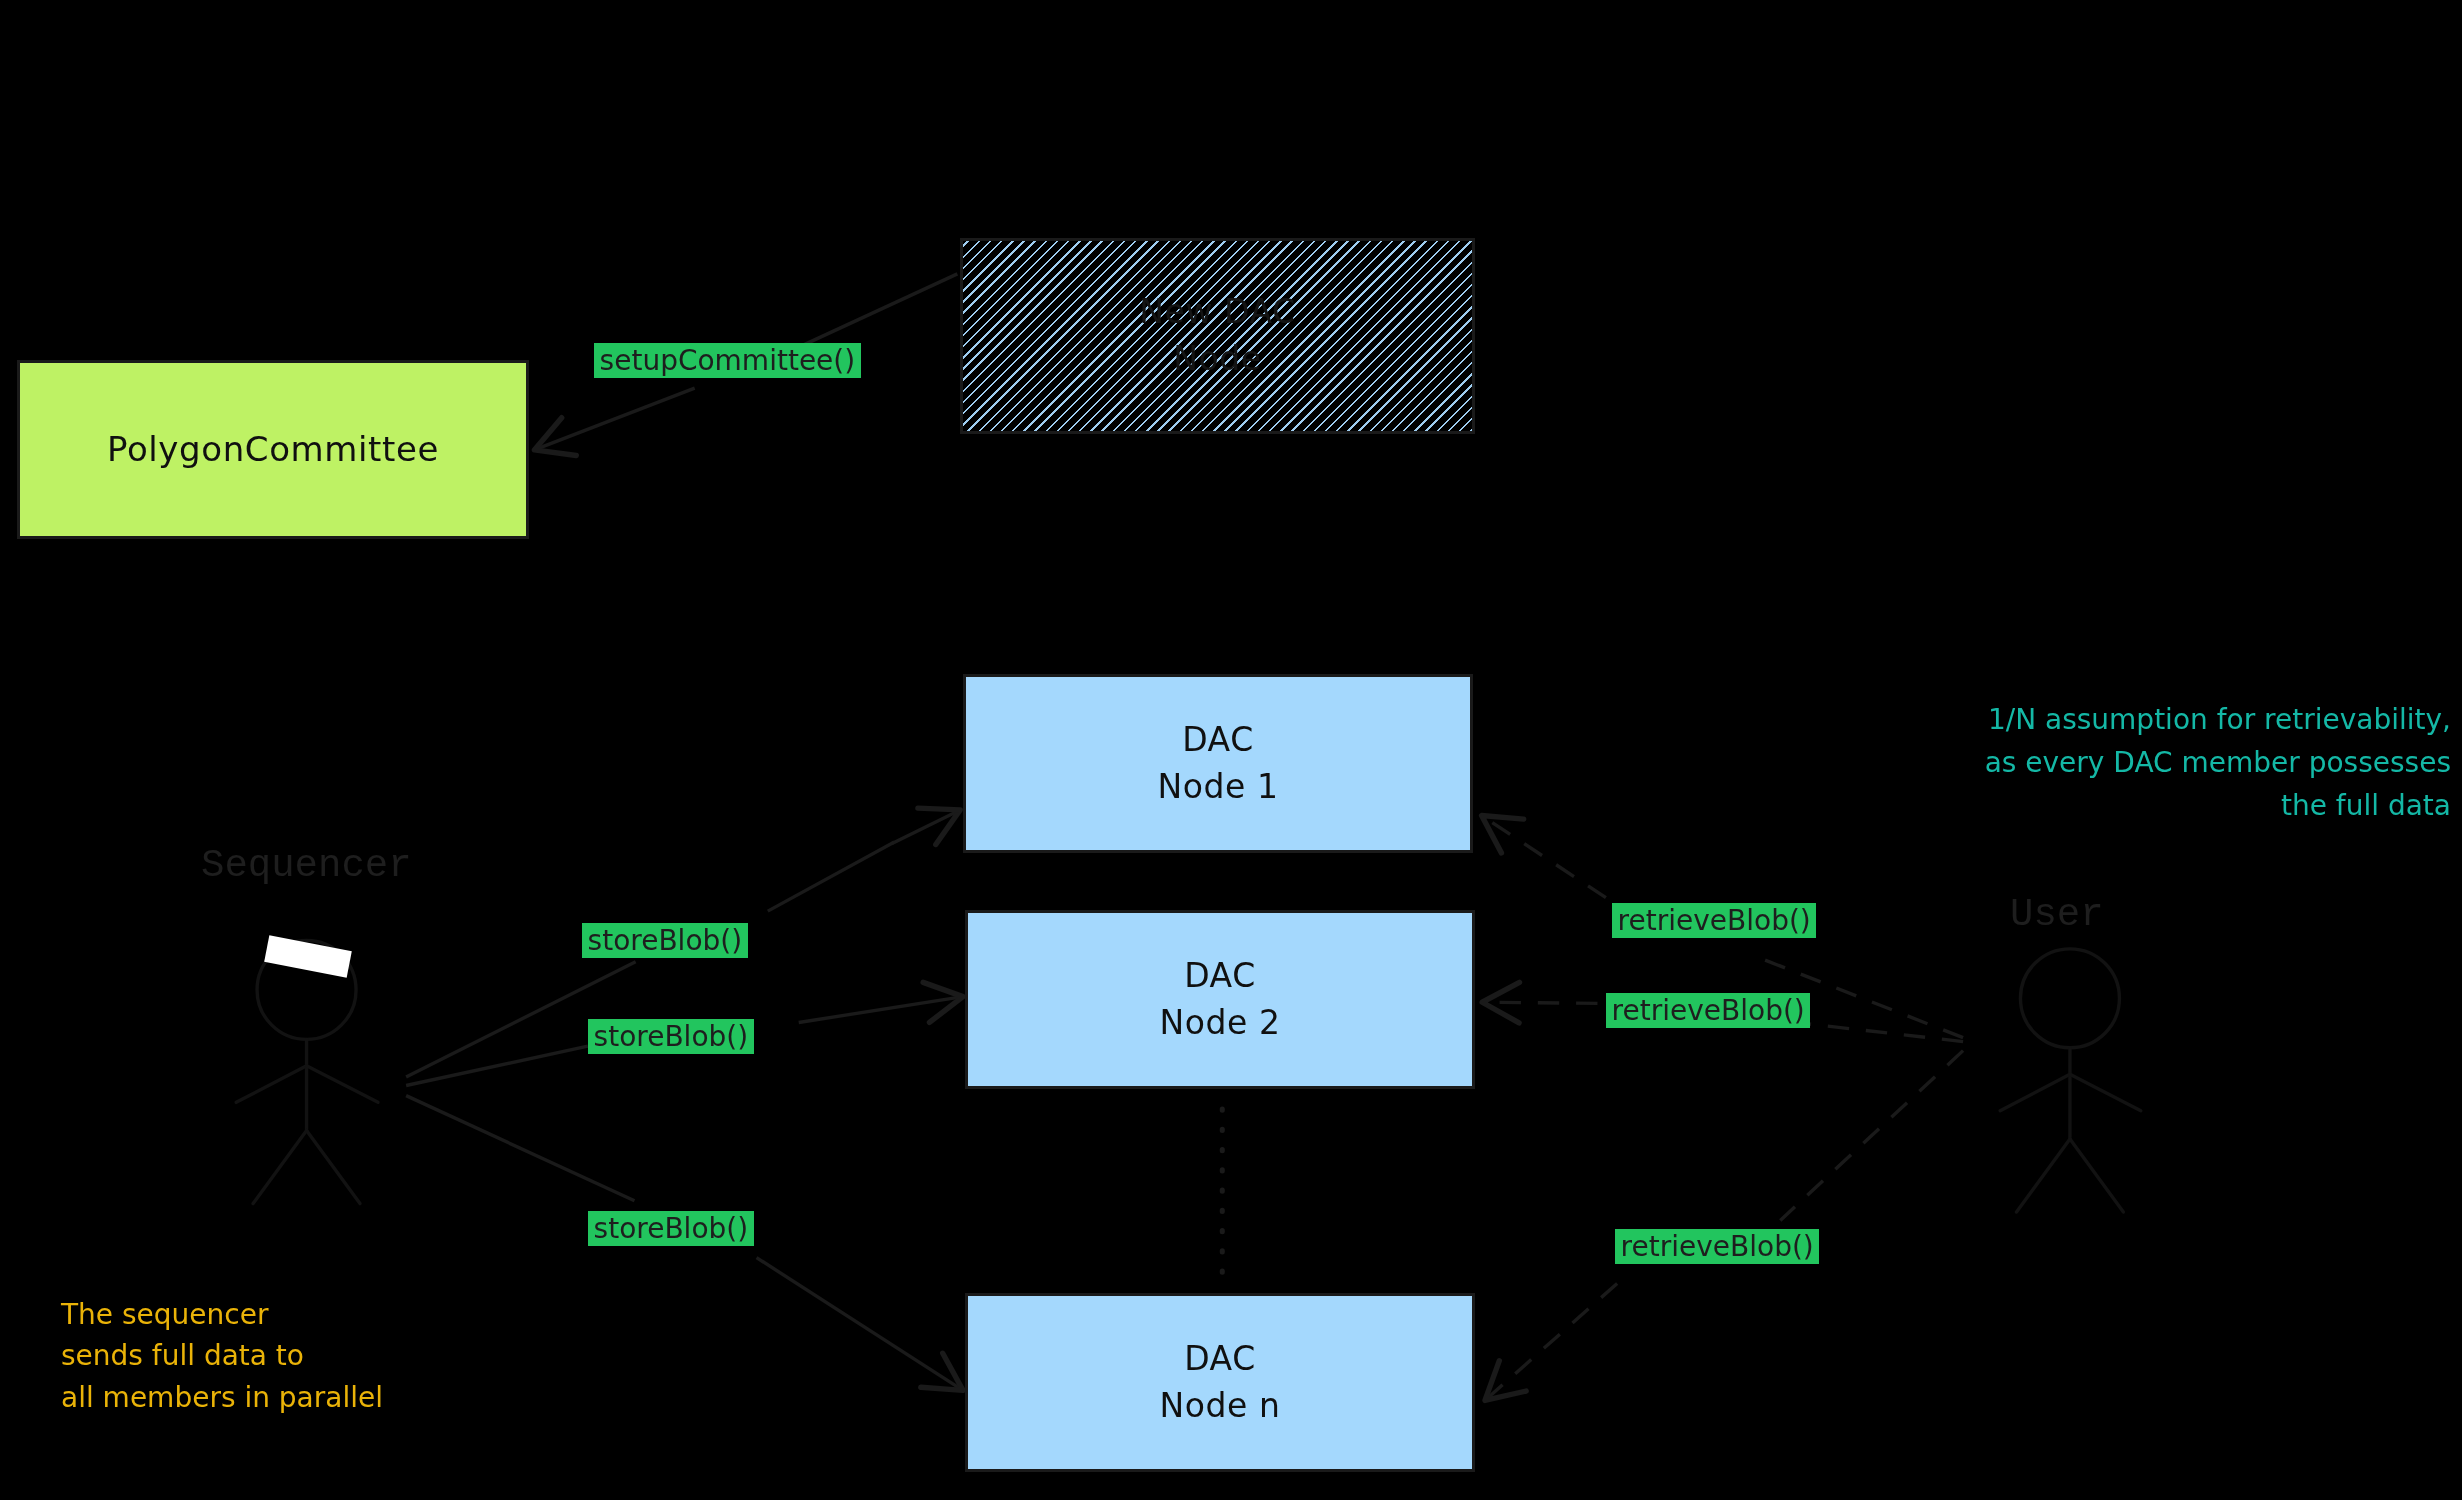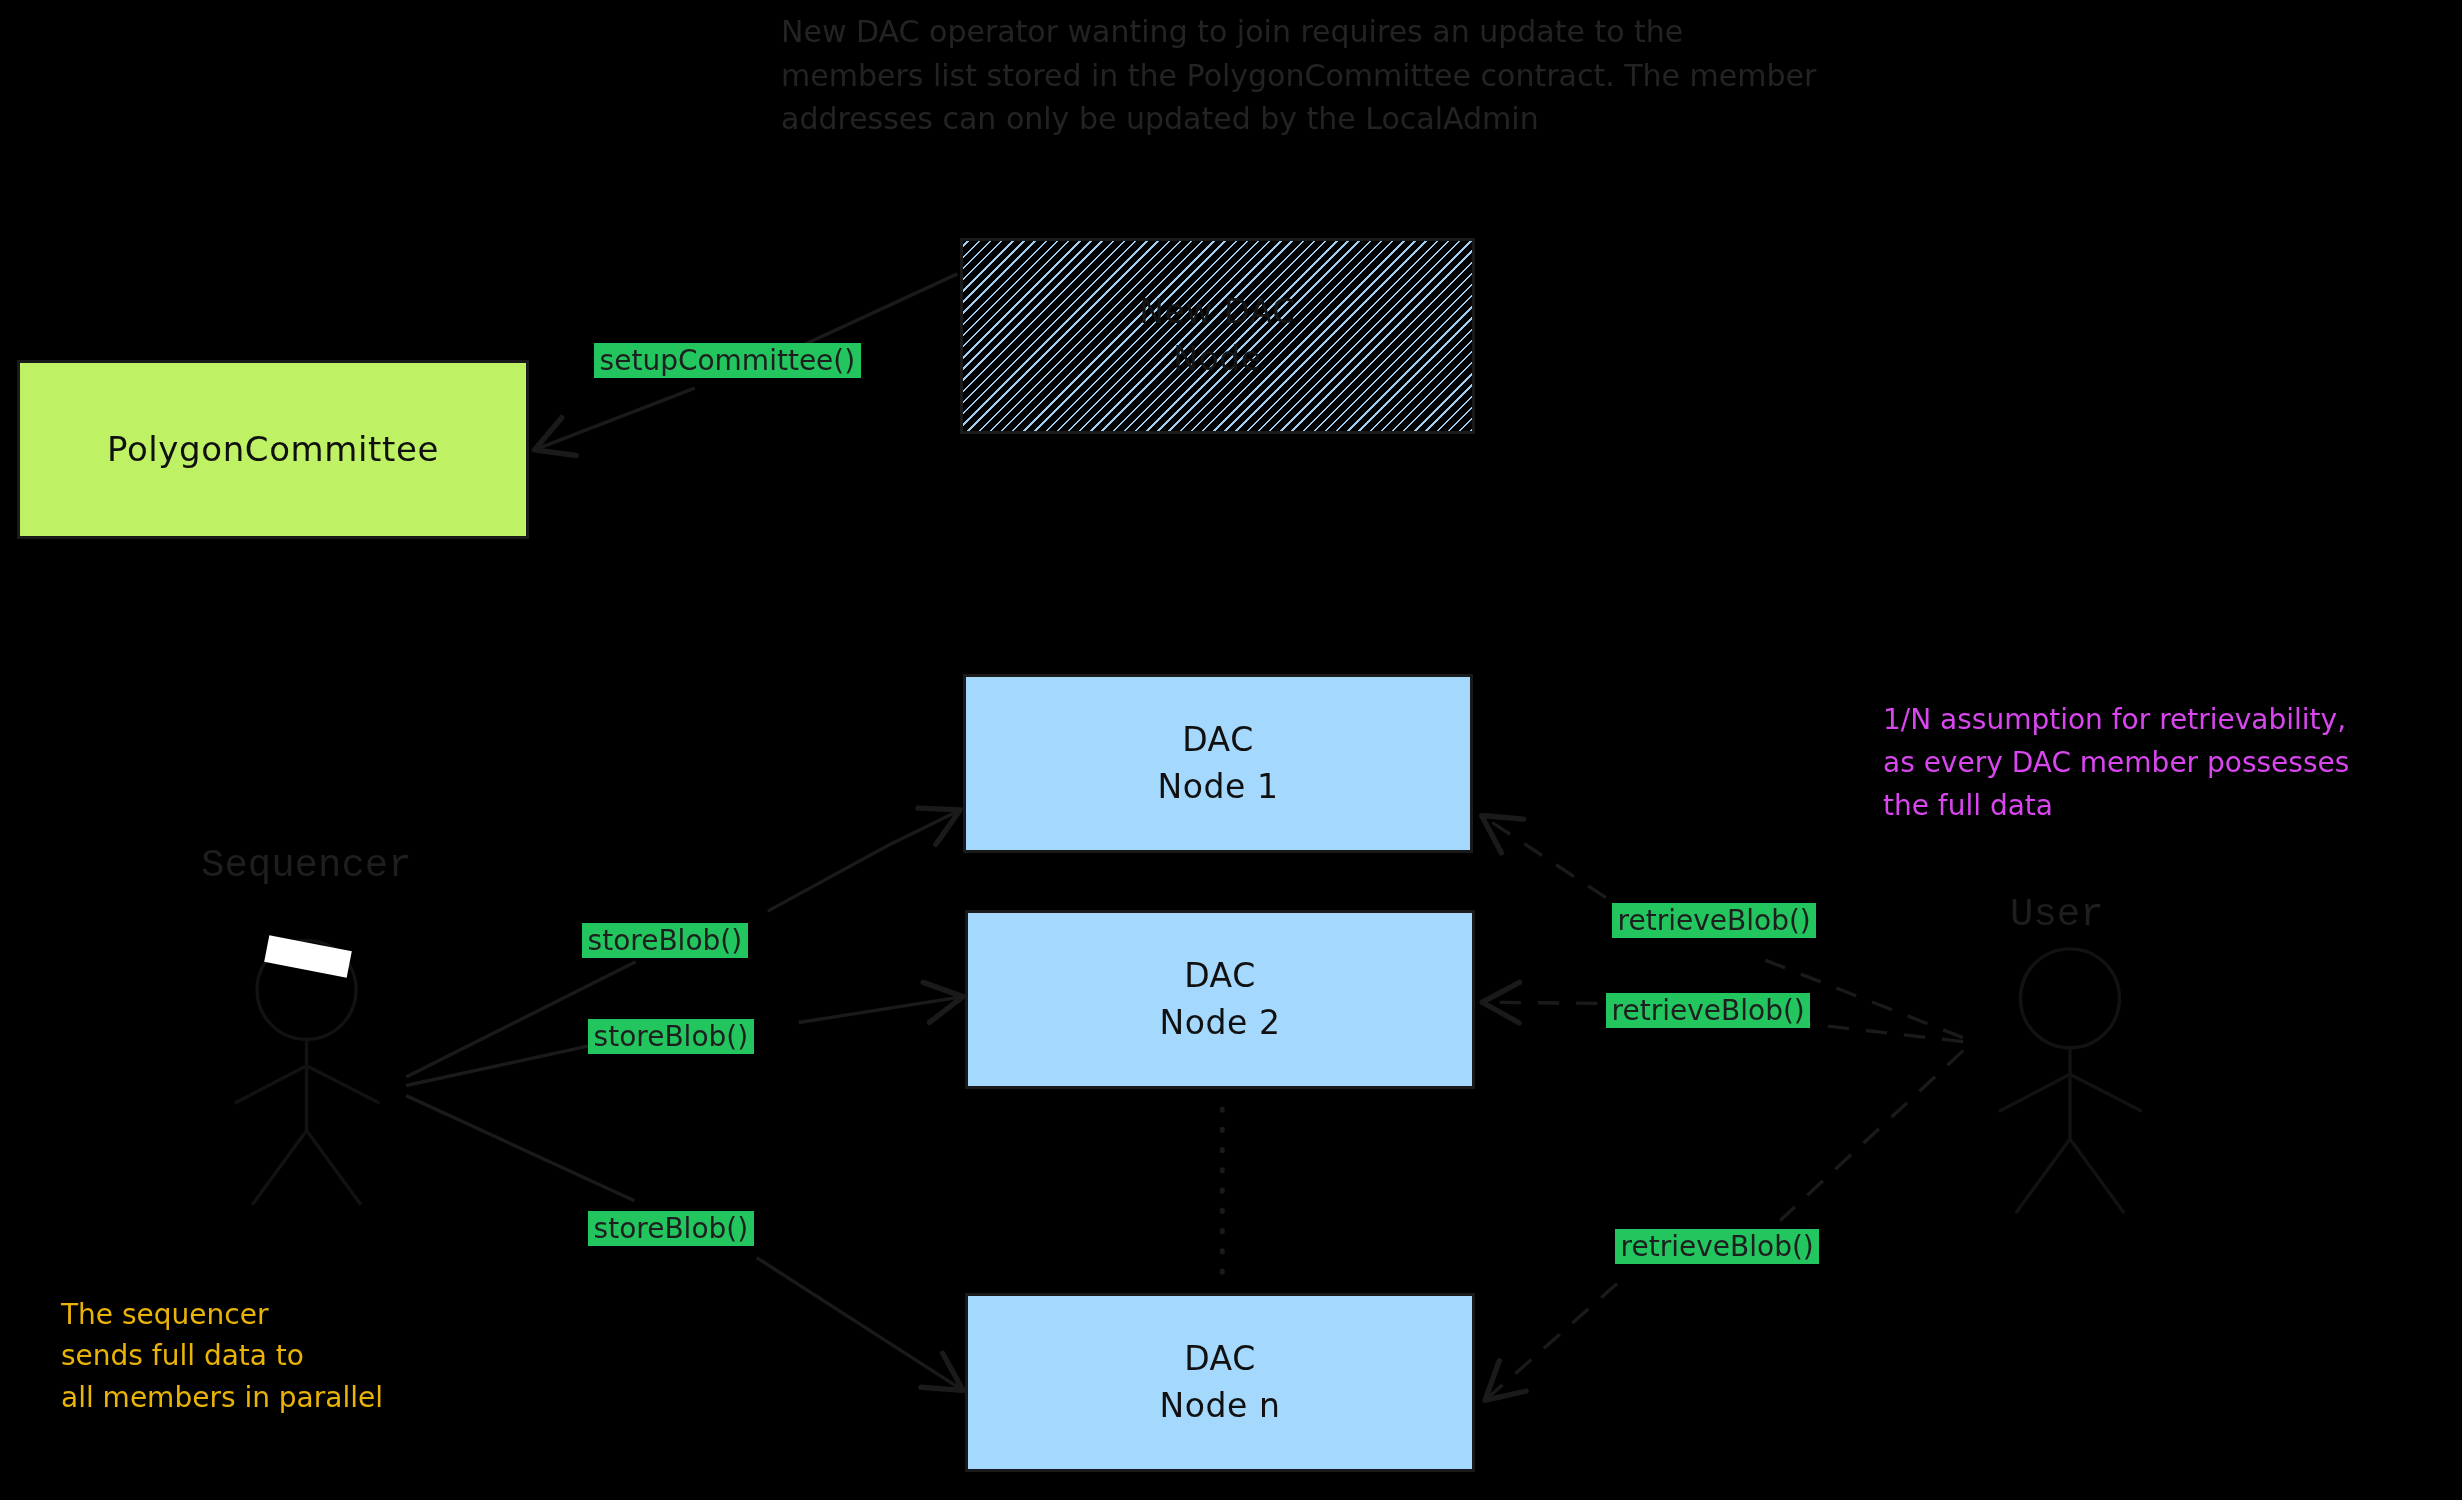--- a/index.html
+++ b/index.html
@@ -97,21 +97,22 @@
     width: 1159px;
     font-size: 30px;
     line-height: 1.45;
     color: #232323;
   }
   #note-right {
     left: 1883px; top: 699px;
     width: 568px;
     font-size: 28px;
     line-height: 1.53;
-    color: #d946ef;
+    color: #14b8a6;
+    text-align: right;
   }
   #note-bottom-left {
     left: 61px; top: 1294px;
     width: 450px;
     font-size: 28px;
     line-height: 1.48;
     color: #eab308;
   }
 
   
@@ -259,23 +260,20 @@
   <div class="actor-name" id="actor-label-user">User</div>
 
   <div class="edge-label" id="label-setup-committee">setupCommittee()</div>
   <div class="edge-label" id="label-store-blob-1">storeBlob()</div>
   <div class="edge-label" id="label-store-blob-2">storeBlob()</div>
   <div class="edge-label" id="label-store-blob-3">storeBlob()</div>
   <div class="edge-label" id="label-retrieve-blob-1">retrieveBlob()</div>
   <div class="edge-label" id="label-retrieve-blob-2">retrieveBlob()</div>
   <div class="edge-label" id="label-retrieve-blob-3">retrieveBlob()</div>
 
-  <div class="note" id="note-top">New DAC operator wanting to join requires an update to the
-members list stored in the PolygonCommittee contract. The member
-addresses can only be updated by the LocalAdmin</div>
   <div class="note" id="note-right">1/N assumption for retrievability,
 as every DAC member possesses
 the full data</div>
   <div class="note" id="note-bottom-left">The sequencer
 sends full data to
 all members in parallel</div>
 
 </div>
 
 

